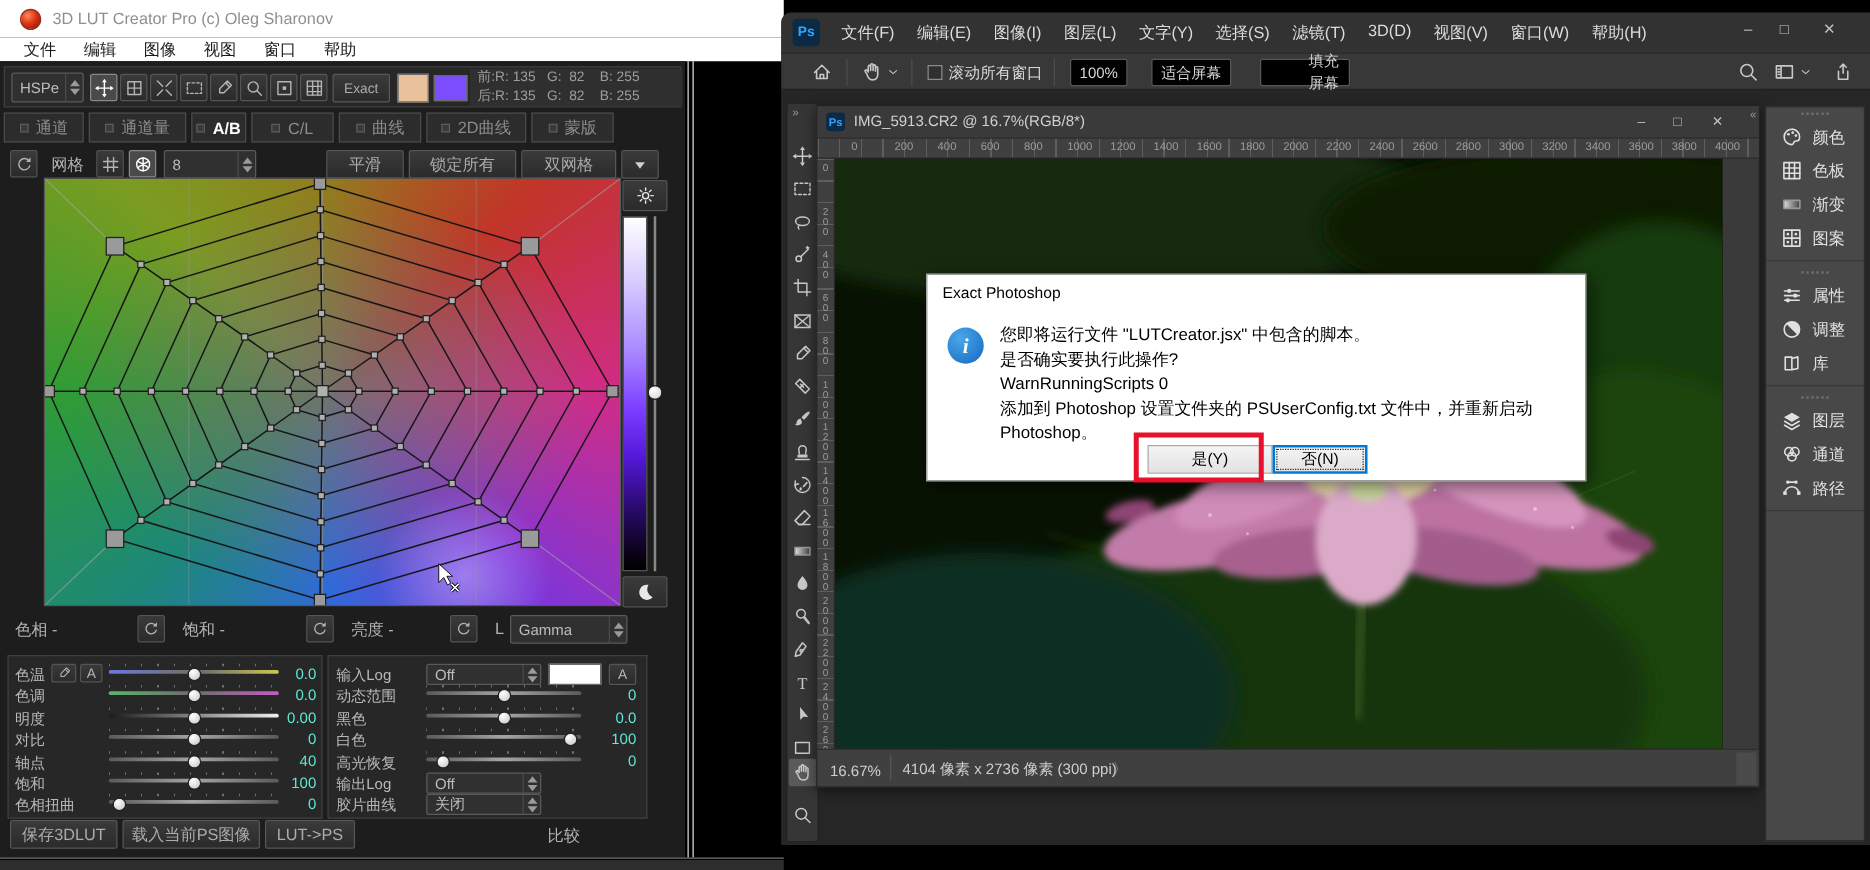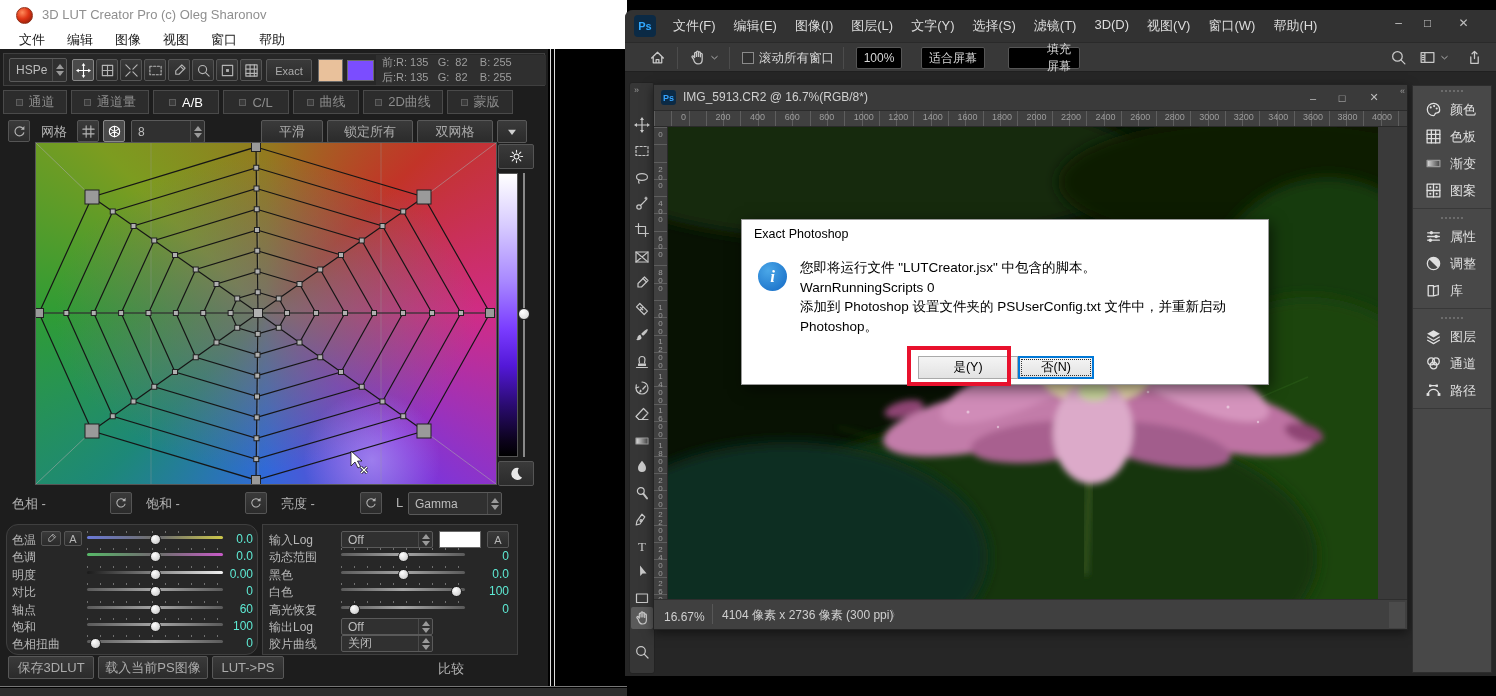--- a/index.html
+++ b/index.html
@@ -235,21 +235,21 @@
 
     <div id="lut-tabs" style="position:absolute;left:3px;top:41px;display:flex;gap:4px;">
         <div class="lut-tab" style="width: 64px;">
           <span class="sq"></span>
           <span>通道</span>
         </div>
         <div class="lut-tab" style="width: 78px;">
           <span class="sq"></span>
           <span>通道量</span>
         </div>
-        <div class="lut-tab active" style="width: 66px;">
+        <div class="lut-tab active" style="width: 44px; font-weight: bold;">
           <span class="sq"></span>
           <span>A/B</span>
         </div>
         <div class="lut-tab" style="width: 66px;">
           <span class="sq"></span>
           <span>C/L</span>
         </div>
         <div class="lut-tab" style="width: 66px;">
           <span class="sq"></span>
           <span>曲线</span>
@@ -465,21 +465,21 @@
         <div class="icon-btn" style="left: 360px; top: 2px;">
           <svg width="14" height="14" viewBox="0 0 16 16" style="color:#b5b5b5;display:block">
             <g fill="none" stroke="#b5b5b5" stroke-width="1.2" stroke-linecap="round" stroke-linejoin="round">
               <path d="M12.6 9.3A4.8 4.8 0 1 1 11.9 5"></path>
               <path class="f" d="M13.2 2v4H9.4z"></path>
             </g>
           </svg>
         </div>
       </div>
 
-    <div class="lut-panel" id="sliders-left" style="left:6px;top:475px;width:252px;height:131px;border-radius:12px;">
+    <div class="lut-panel" id="sliders-left" style="left:6px;top:475px;width:252px;height:131px;">
         <span class="lut-row-label" style="left: 5px; top: 7px;">色温</span>
         <div class="icon-btn" style="left: 34px; top: 6px; width: 20px; height: 15px;">
           <svg width="11" height="11" viewBox="0 0 16 16" style="color:#b5b5b5;display:block">
             <g fill="none" stroke="#b5b5b5" stroke-width="1.2" stroke-linecap="round" stroke-linejoin="round">
               <path d="M10.5 2 14 5.5l-6.5 6.5H4v-3.5z"></path>
               <path d="M9 3.5 12.5 7"></path>
             </g>
           </svg>
         </div>
         <div class="icon-btn" style="left: 57px; top: 6px; width: 18px; height: 15px; font-size: 11px;">A</div>
@@ -509,21 +509,21 @@
           <div class="track "></div>
           <div class="handle" style="left: 62.5px;"></div>
         </div>
         <span class="lut-value" style="left: 206px; top: 59.2px;">0</span>
         <span class="lut-row-label" style="left: 5px; top: 76.6px;">轴点</span>
         <div class="slider" style="width: 136px; position: absolute; left: 80px; top: 75.6px;">
           <div class="ticks"></div>
           <div class="track "></div>
           <div class="handle" style="left: 62.5px;"></div>
         </div>
-        <span class="lut-value" style="left: 206px; top: 76.6px;">60</span>
+        <span class="lut-value" style="left: 206px; top: 76.6px;">40</span>
         <span class="lut-row-label" style="left: 5px; top: 94px;">饱和</span>
         <div class="slider" style="width: 136px; position: absolute; left: 80px; top: 93px;">
           <div class="ticks"></div>
           <div class="track "></div>
           <div class="handle" style="left: 62.5px;"></div>
         </div>
         <span class="lut-value" style="left: 206px; top: 94px;">100</span>
         <span class="lut-row-label" style="left: 5px; top: 111.4px;">色相扭曲</span>
         <div class="slider" style="width: 136px; position: absolute; left: 80px; top: 110.4px;">
           <div class="ticks"></div>
@@ -983,20 +983,21 @@
         <span class="abs" style="left:68px;top:7px;">4104 像素 x 2736 像素 (300 ppi)</span>
         <span class="abs" style="left:236px;top:7px;color:#9a9a9a;">〉</span>
         <div class="grip"></div>
       </div>
 
       <div class="dialog">
         <div class="dlg-title">Exact Photoshop</div>
         <div class="dlg-info">i</div>
         <div class="dlg-lines" id="dlg-lines">
             <div>您即将运行文件 "LUTCreator.jsx" 中包含的脚本。</div>
+            <div>是否确实要执行此操作?</div>
             <div>WarnRunningScripts 0</div>
             <div>添加到 Photoshop 设置文件夹的 PSUserConfig.txt 文件中，并重新启动 Photoshop。</div>
           </div>
         <div class="dlg-btn" style="left:176px;width:100px;">
             <span>是(Y)</span>
           </div>
         <div class="dlg-btn focused" style="left:276px;width:76px;">
             <span>否(N)</span>
           </div>
         <div class="red-box" id="red-box" style="border-color: rgb(232, 17, 45);"></div>

